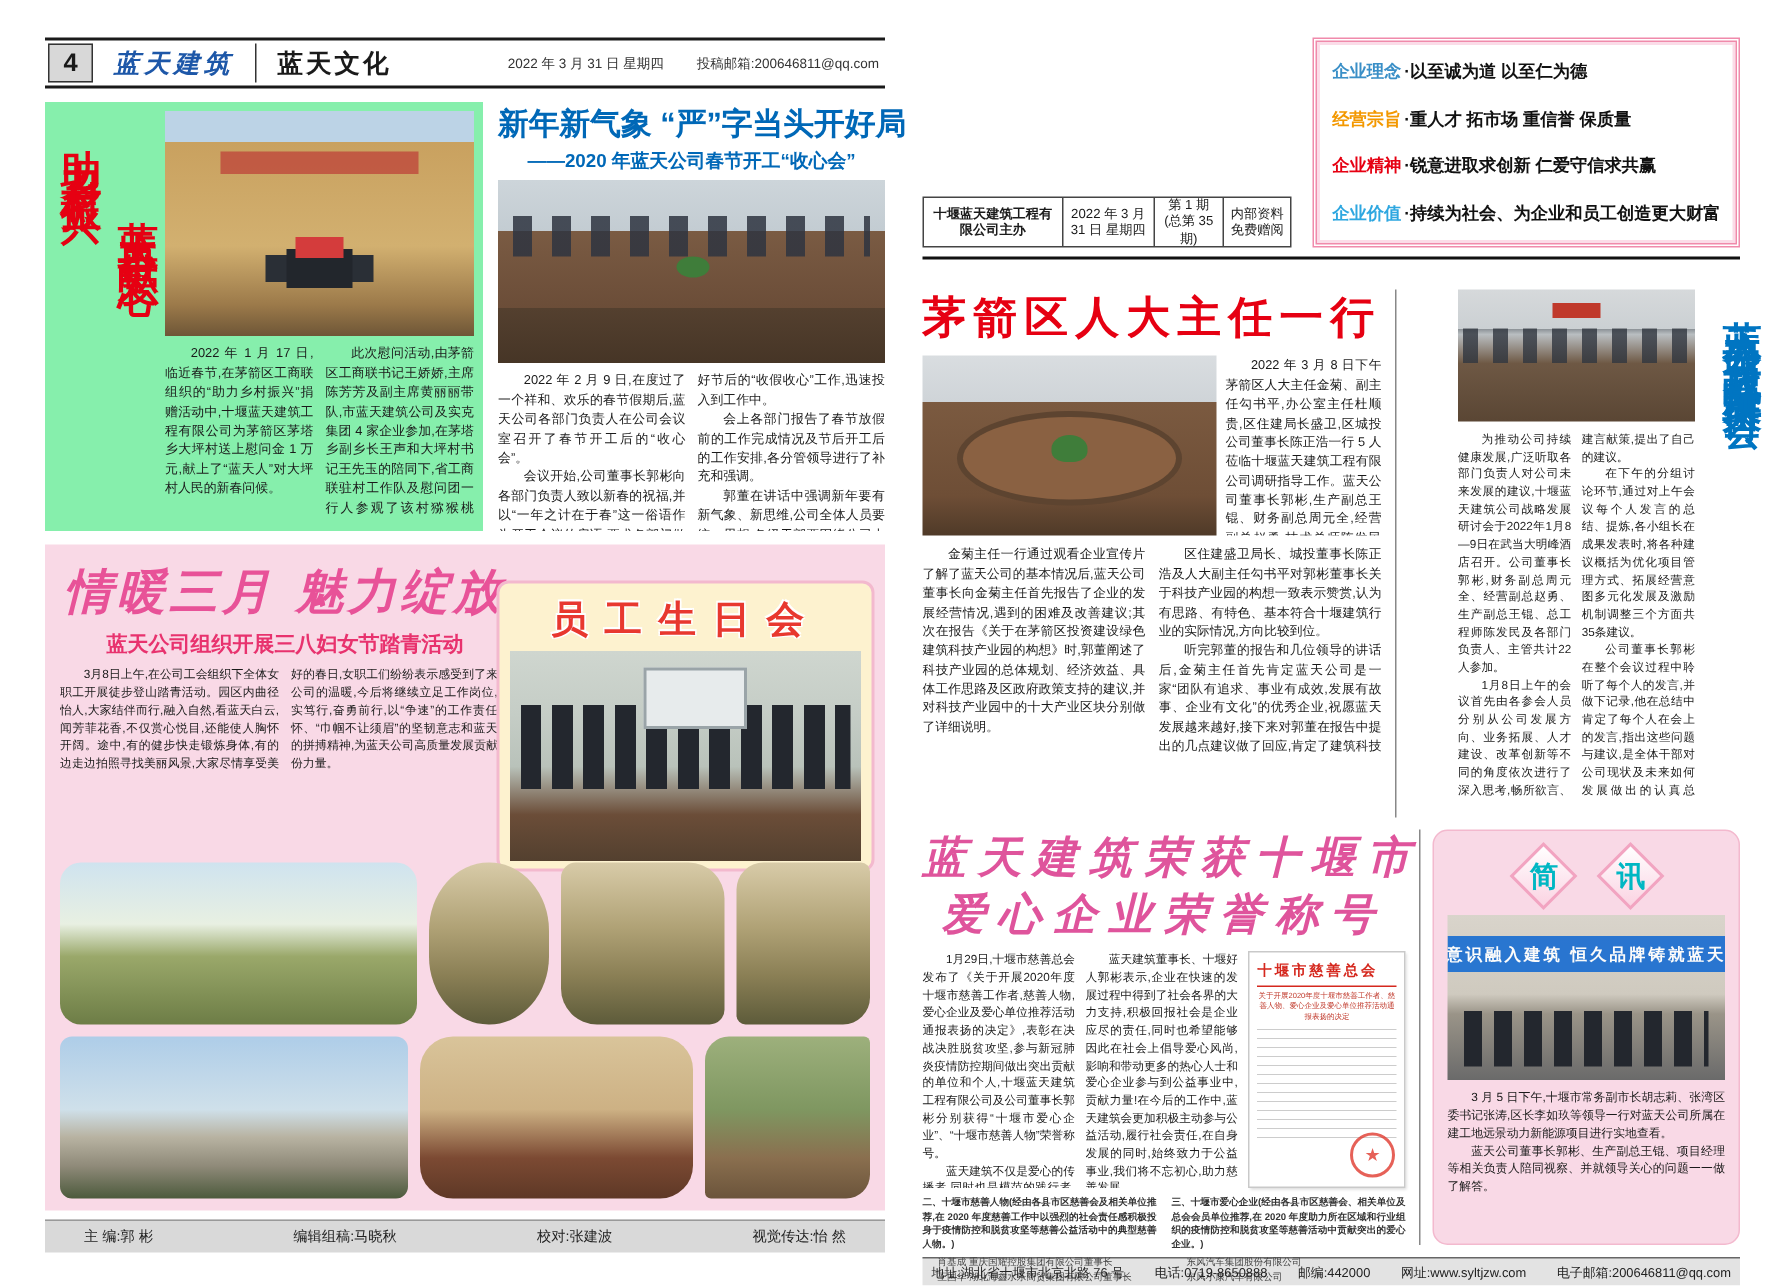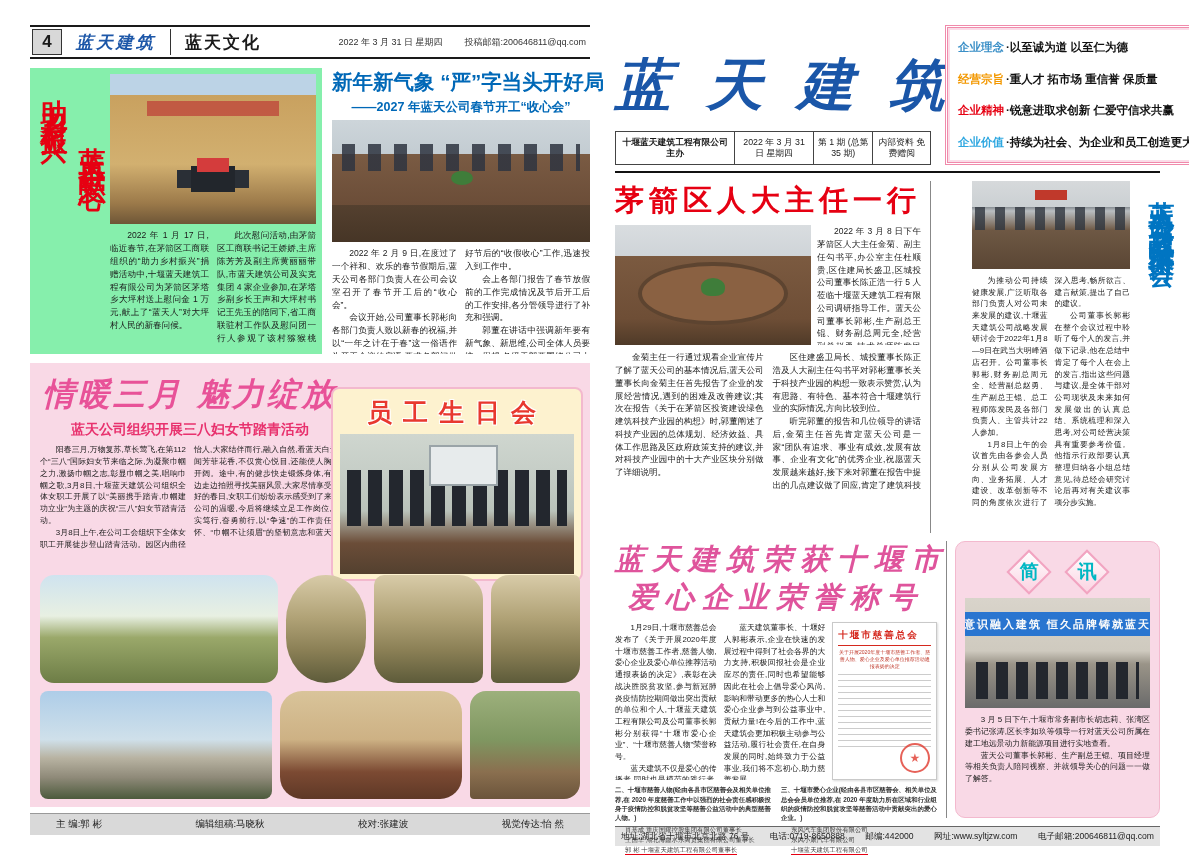--- a/index.html
+++ b/index.html
@@ -69,21 +69,21 @@
   .mast-cell { border-right:1px solid #444; display:flex; align-items:center; justify-content:center; text-align:center; font-size:8.8px; line-height:1.3; padding:2px 3px; }
   .mast-cell:last-child { border-right:none; }
   .mc1 { width:38%; font-weight:bold; } .mc2 { width:25%; } .mc3 { width:19%; } .mc4 { width:18%; }
   .values-box { flex:1; margin-left:14px; border:3px double #f08aab; box-shadow:0 0 0 2px #fbdce8 inset; background:#fff; padding:12px 10px; display:flex; flex-direction:column; justify-content:space-between; font-size:11.5px; font-weight:bold; color:#111; }
   .vline { white-space:nowrap; }
   .vlabel { font-weight:900; margin-right:2px; }
   .vl-0 { color:#3a8fc7; } .vl-1 { color:#f39800; } .vl-2 { color:#e60012; } .vl-3 { color:#2ea7e0; }
 
   .r-rule { border-top:2.5px solid #111; margin-top:6px; }
 
-  .r-main { display:flex; margin-top:8px; height:352px;gap:32px; }
+  .r-main { display:flex; margin-top:20px; height:352px;gap:32px; }
   .research { width:332px; padding-right:9px; border-right:1px solid #888; }
   .research-head { color:#e60012; font-weight:900; font-size:29px; line-height:1.32; text-align:justify; letter-spacing:5px; white-space:nowrap; }
   .research-top { display:flex; gap:6px; margin-top:6px; height:120px; }
   .ph-roundtable { width:196px; height:120px; background:linear-gradient(180deg,#d9dde0 0%,#cfd4d8 26%,#7b5a40 26%,#6e4e36 78%,#4f3a28 100%); }
   .ph-roundtable::before { content:""; position:absolute; left:14%; top:34%; width:72%; height:46%; border-radius:50%; background:#8a6142; box-shadow:0 0 0 4px #5d4430; }
   .ph-roundtable::after { content:""; position:absolute; left:44%; top:44%; width:24px; height:18px; background:#3f7d3a; border-radius:50% 50% 40% 40%; }
   .research-side { flex:1; font-size:8.5px; line-height:1.5; text-align:justify; overflow:hidden; }
   .research-cols { column-count:2; column-gap:9px; font-size:8.5px; line-height:1.5; text-align:justify; margin-top:6px; height:145px; overflow:hidden; }
 
   .strategy { flex:1; display:flex; padding-left:9px; }
@@ -150,38 +150,37 @@
           <div class="donation-text">
             <p class="par">2022 年 1 月 17 日,临近春节,在茅箭区工商联组织的“助力乡村振兴”捐赠活动中,十堰蓝天建筑工程有限公司为茅箭区茅塔乡大坪村送上慰问金 1 万元,献上了“蓝天人”对大坪村人民的新春问候。</p>
             <p class="par">此次慰问活动,由茅箭区工商联书记王娇娇,主席陈芳芳及副主席黄丽丽带队,市蓝天建筑公司及实克集团 4 家企业参加,在茅塔乡副乡长王声和大坪村书记王先玉的陪同下,省工商联驻村工作队及慰问团一行人参观了该村猕猴桃园、葡萄园及草莓大棚种植基地三个乡村振兴项目并详细了解了该村产业的发展状况。</p>
 
           </div>
         </div>
       </div>
 
       <div class="kickoff-box">
         <div class="kickoff-head">新年新气象 “严”字当头开好局</div>
-        <div class="kickoff-sub">——2027 年蓝天公司春节开工“收心会”</div>
+        <div class="kickoff-sub">——2020 年蓝天公司春节开工“收心会”</div>
         <div class="photo ph-meeting"></div>
         <div class="kickoff-text">
           <p class="par">2022 年 2 月 9 日,在度过了一个祥和、欢乐的春节假期后,蓝天公司各部门负责人在公司会议室召开了春节开工后的“收心会”。</p>
           <p class="par">会议开始,公司董事长郭彬向各部门负责人致以新春的祝福,并以“一年之计在于春”这一俗语作为开工会议的启语,要求各部门做好节后的“收假收心”工作,迅速投入到工作中。</p>
           <p class="par">会上各部门报告了春节放假前的工作完成情况及节后开工后的工作安排,各分管领导进行了补充和强调。</p>
           <p class="par">郭董在讲话中强调新年要有新气象、新思维,公司全体人员要统一思想,各级干部要围绕公司大局,提高站位,加强谋事能力和执行能力,工作中要有突破观念,要有新的管理思路和方法。提高责任心和担当意识,增强独立处理问题的能力。要“严”字当头,严格要求自己和下属,狠抓质量安全工作;做好“五控”目标精细化管理;各部门既要有分工,更要有良好的联动机制。只有全员共同努力,认真落实各项目标和措施,才能做到开局精彩,全年漂亮。</p>
 
         </div>
       </div>
     </div>
 
     <div class="pink-box">
       <div class="women-left">
         <div class="women-head">情暖三月 魅力绽放</div>
         <div class="women-sub">蓝天公司组织开展三八妇女节踏青活动</div>
         <div class="women-text">
-          <p class="par">阳春三月,万物复苏,草长莺飞,在第112个“三八”国际妇女节来临之际,为凝聚巾帼之力,激扬巾帼之志,彰显巾帼之美,唱响巾帼之歌,3月8日,十堰蓝天建筑公司组织全体女职工开展了以“美丽携手踏青,巾帼建功立业”为主题的庆祝“三八”妇女节踏青活动。</p>
           <p class="par">3月8日上午,在公司工会组织下全体女职工开展徒步登山踏青活动。园区内曲径怡人,大家结伴而行,融入自然,看蓝天白云,闻芳菲花香,不仅赏心悦目,还能使人胸怀开阔。途中,有的健步快走锻炼身体,有的边走边拍照寻找美丽风景,大家尽情享受美好的春日,女职工们纷纷表示感受到了来自公司的温暖,今后将继续立足工作岗位,务实笃行,奋勇前行,以“争速”的工作责任情怀、“巾帼不让须眉”的坚韧意志和蓝天人的拼搏精神,为蓝天公司高质量发展贡献一份力量。</p>
         </div>
       </div>
 
       <div class="birthday-box">
         <div class="birthday-title">员工生日会</div>
         <div class="photo ph-birthday"></div>
       </div>
 
       <div class="collage">
@@ -204,21 +203,20 @@
       <span>编辑组稿:马晓秋</span>
       <span>校对:张建波</span>
       <span>视觉传达:怡  然</span>
     </div>
   </div>
 
   <div class="page-r">
 
     <div class="masthead">
       <div class="mast-main">
-        <div class="mast-title">蓝 天 建 筑</div>
         <div class="mast-table">
           <div class="mast-cell mc1">十堰蓝天建筑工程有限公司主办</div>
           <div class="mast-cell mc2">2022 年 3 月 31 日 星期四</div>
           <div class="mast-cell mc3">第 1 期 (总第 35 期)</div>
           <div class="mast-cell mc4">内部资料 免费赠阅</div>
         </div>
       </div>
       <div class="values-box">
         <div class="vline"><span class="vlabel vl-0">企业理念</span><span>·以至诚为道  以至仁为德</span></div>
         <div class="vline"><span class="vlabel vl-1">经营宗旨</span><span>·重人才  拓市场  重信誉  保质量</span></div>
@@ -247,20 +245,21 @@
 
         </div>
       </div>
 
       <div class="strategy">
         <div class="strategy-left">
           <div class="photo ph-longtable"></div>
           <div class="strategy-cols">
             <p class="par">为推动公司持续健康发展,广泛听取各部门负责人对公司未来发展的建议,十堰蓝天建筑公司战略发展研讨会于2022年1月8—9日在武当大明峰酒店召开。公司董事长郭彬,财务副总周元全、经营副总赵勇、生产副总王锟、总工程师陈发民及各部门负责人、主管共计22人参加。</p>
             <p class="par">1月8日上午的会议首先由各参会人员分别从公司发展方向、业务拓展、人才建设、改革创新等不同的角度依次进行了深入思考,畅所欲言、建言献策,提出了自己的建议。</p>
+            <p class="par">在下午的分组讨论环节,通过对上午会议每个人发言的总结、提炼,各小组长在成果发表时,将各种建议概括为优化项目管理方式、拓展经营意图多元化发展及激励机制调整三个方面共35条建议。</p>
             <p class="par">公司董事长郭彬在整个会议过程中聆听了每个人的发言,并做下记录,他在总结中肯定了每个人在会上的发言,指出这些问题与建议,是全体干部对公司现状及未来如何发展做出的认真总结、系统梳理和深入思考,对公司经营决策具有重要参考价值。他指示行政部要认真整理归纳各小组总结意见,待总经会研究讨论后再对有关建议事项分步实施。</p>
 
           </div>
         </div>
         <div class="strategy-headline">蓝天公司召开战略发展研讨会</div>
       </div>
     </div>
 
     <div class="r-bottom">
       <div class="charity">

